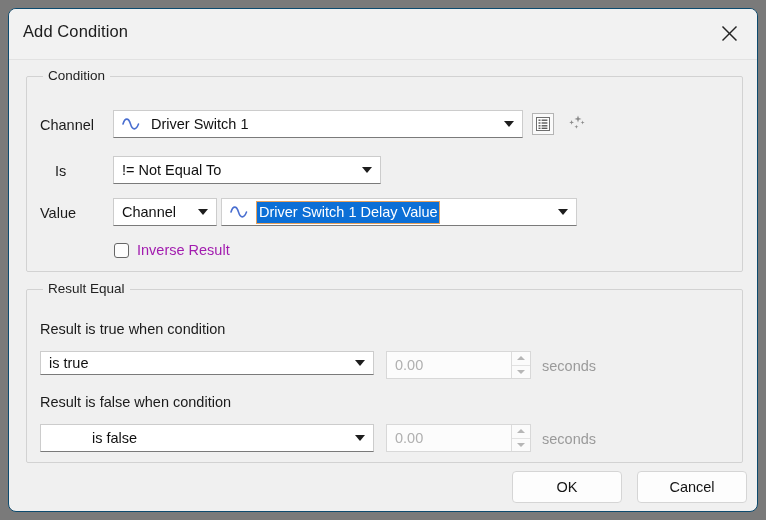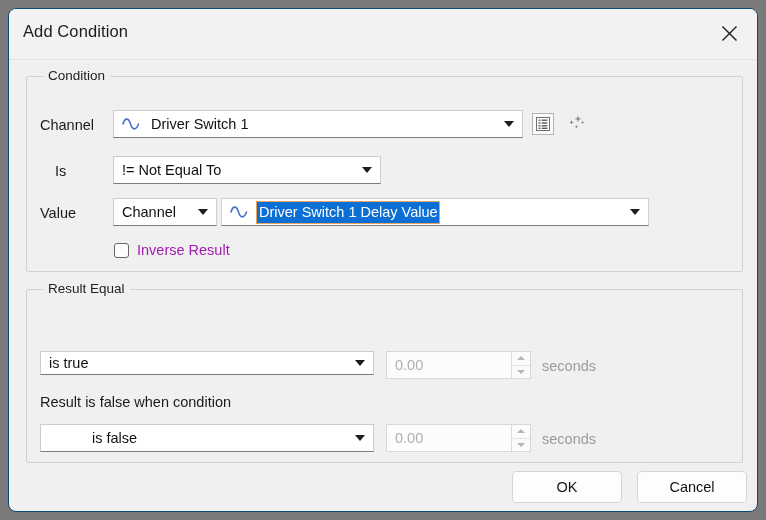--- a/index.html
+++ b/index.html
@@ -342,21 +342,21 @@
 
   <div class="lbl" style="left:31px; top:196px;">Value</div>
 
   <div class="combo" id="combo-value-type" style="left:104px; top:189px; width:104px; height:28px;">
     <span class="combo-text">Channel</span>
     <span class="arrow">
         <i></i>
       </span>
   </div>
 
-  <div class="combo" id="combo-value-channel" style="left:212px; top:189px; width:428px; height:28px;">
+  <div class="combo" id="combo-value-channel" style="left:212px; top:189px; width:356px; height:28px;">
     <span class="wave-icon">
       <svg width="21" height="14" viewBox="0 0 21 14" aria-hidden="true">
         <path d="M1 7 C3 0.5, 6.5 0.5, 8.5 7 C10.5 13.5, 14 13.5, 16.5 7" fill="none" stroke="#4a6fd0" stroke-width="1.6" stroke-linecap="round"></path>
       </svg>
     </span>
     <span class="sel-wrap">
       <span class="sel-text">Driver Switch 1 Delay Value</span>
     </span>
     <span class="arrow">
         <i></i>
@@ -365,20 +365,21 @@
 
   <div class="checkbox-row" style="left:105px; top:233px;">
     <span class="checkbox-box"></span>
     <span class="checkbox-label">Inverse Result</span>
   </div>
 
   <div class="groupbox" id="group-delay">
     <div class="group-legend">Result Equal</div>
   </div>
 
+  <div class="lbl" style="left:31px; top:312px;">Result is true when condition</div>
 
   <div class="combo" id="combo-true" style="left:31px; top:342px; width:334px; height:24px;">
     <span class="combo-text">is true</span>
     <span class="arrow">
         <i></i>
       </span>
   </div>
 
   <div class="spin" style="left:377px; top:342px; width:145px;">
     <span class="spin-value">0.00</span>

